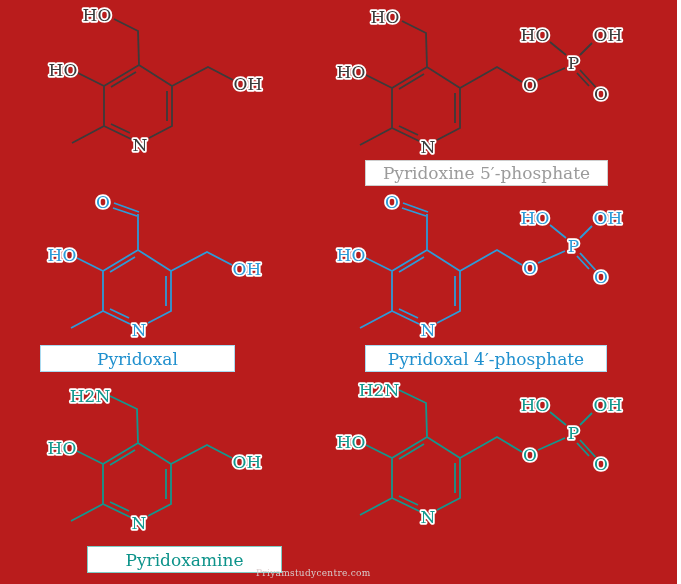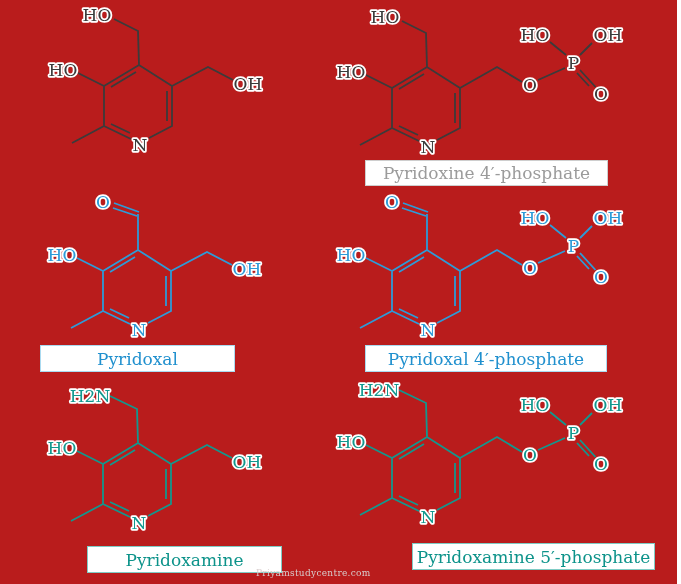--- a/index.html
+++ b/index.html
@@ -113,30 +113,27 @@
       <text x="428" y="517">N</text>
       <text x="530" y="455">O</text>
       <text x="573.5" y="432.5">P</text>
       <text x="535" y="405">HO</text>
       <text x="608" y="405">OH</text>
       <text x="601" y="464">O</text>
     </g>
   </svg>
 
   <div class="name-box box-gray" style="left:365px;top:160px;width:243px;height:26px;">
-    <span>Pyridoxine 4′-phosphate</span>
+    <span>Pyridoxine 5′-phosphate</span>
   </div>
   <div class="name-box box-blue" style="left:40px;top:345px;width:195px;height:27px;">
     <span>Pyridoxal</span>
   </div>
   <div class="name-box box-blue" style="left:365px;top:345px;width:242px;height:27px;">
     <span>Pyridoxal 4′-phosphate</span>
   </div>
   <div class="name-box box-teal" style="left:40px;top:546px;width:195px;height:27px;">
     <span>Pyridoxamine</span>
   </div>
-  <div class="name-box box-teal" style="left:365px;top:543px;width:243px;height:27px;">
-    <span>Pyridoxamine 5′-phosphate</span>
-  </div>
 
   <div class="watermark">Priyamstudycentre.com</div>
 
 </div>
 
 </body></html>

